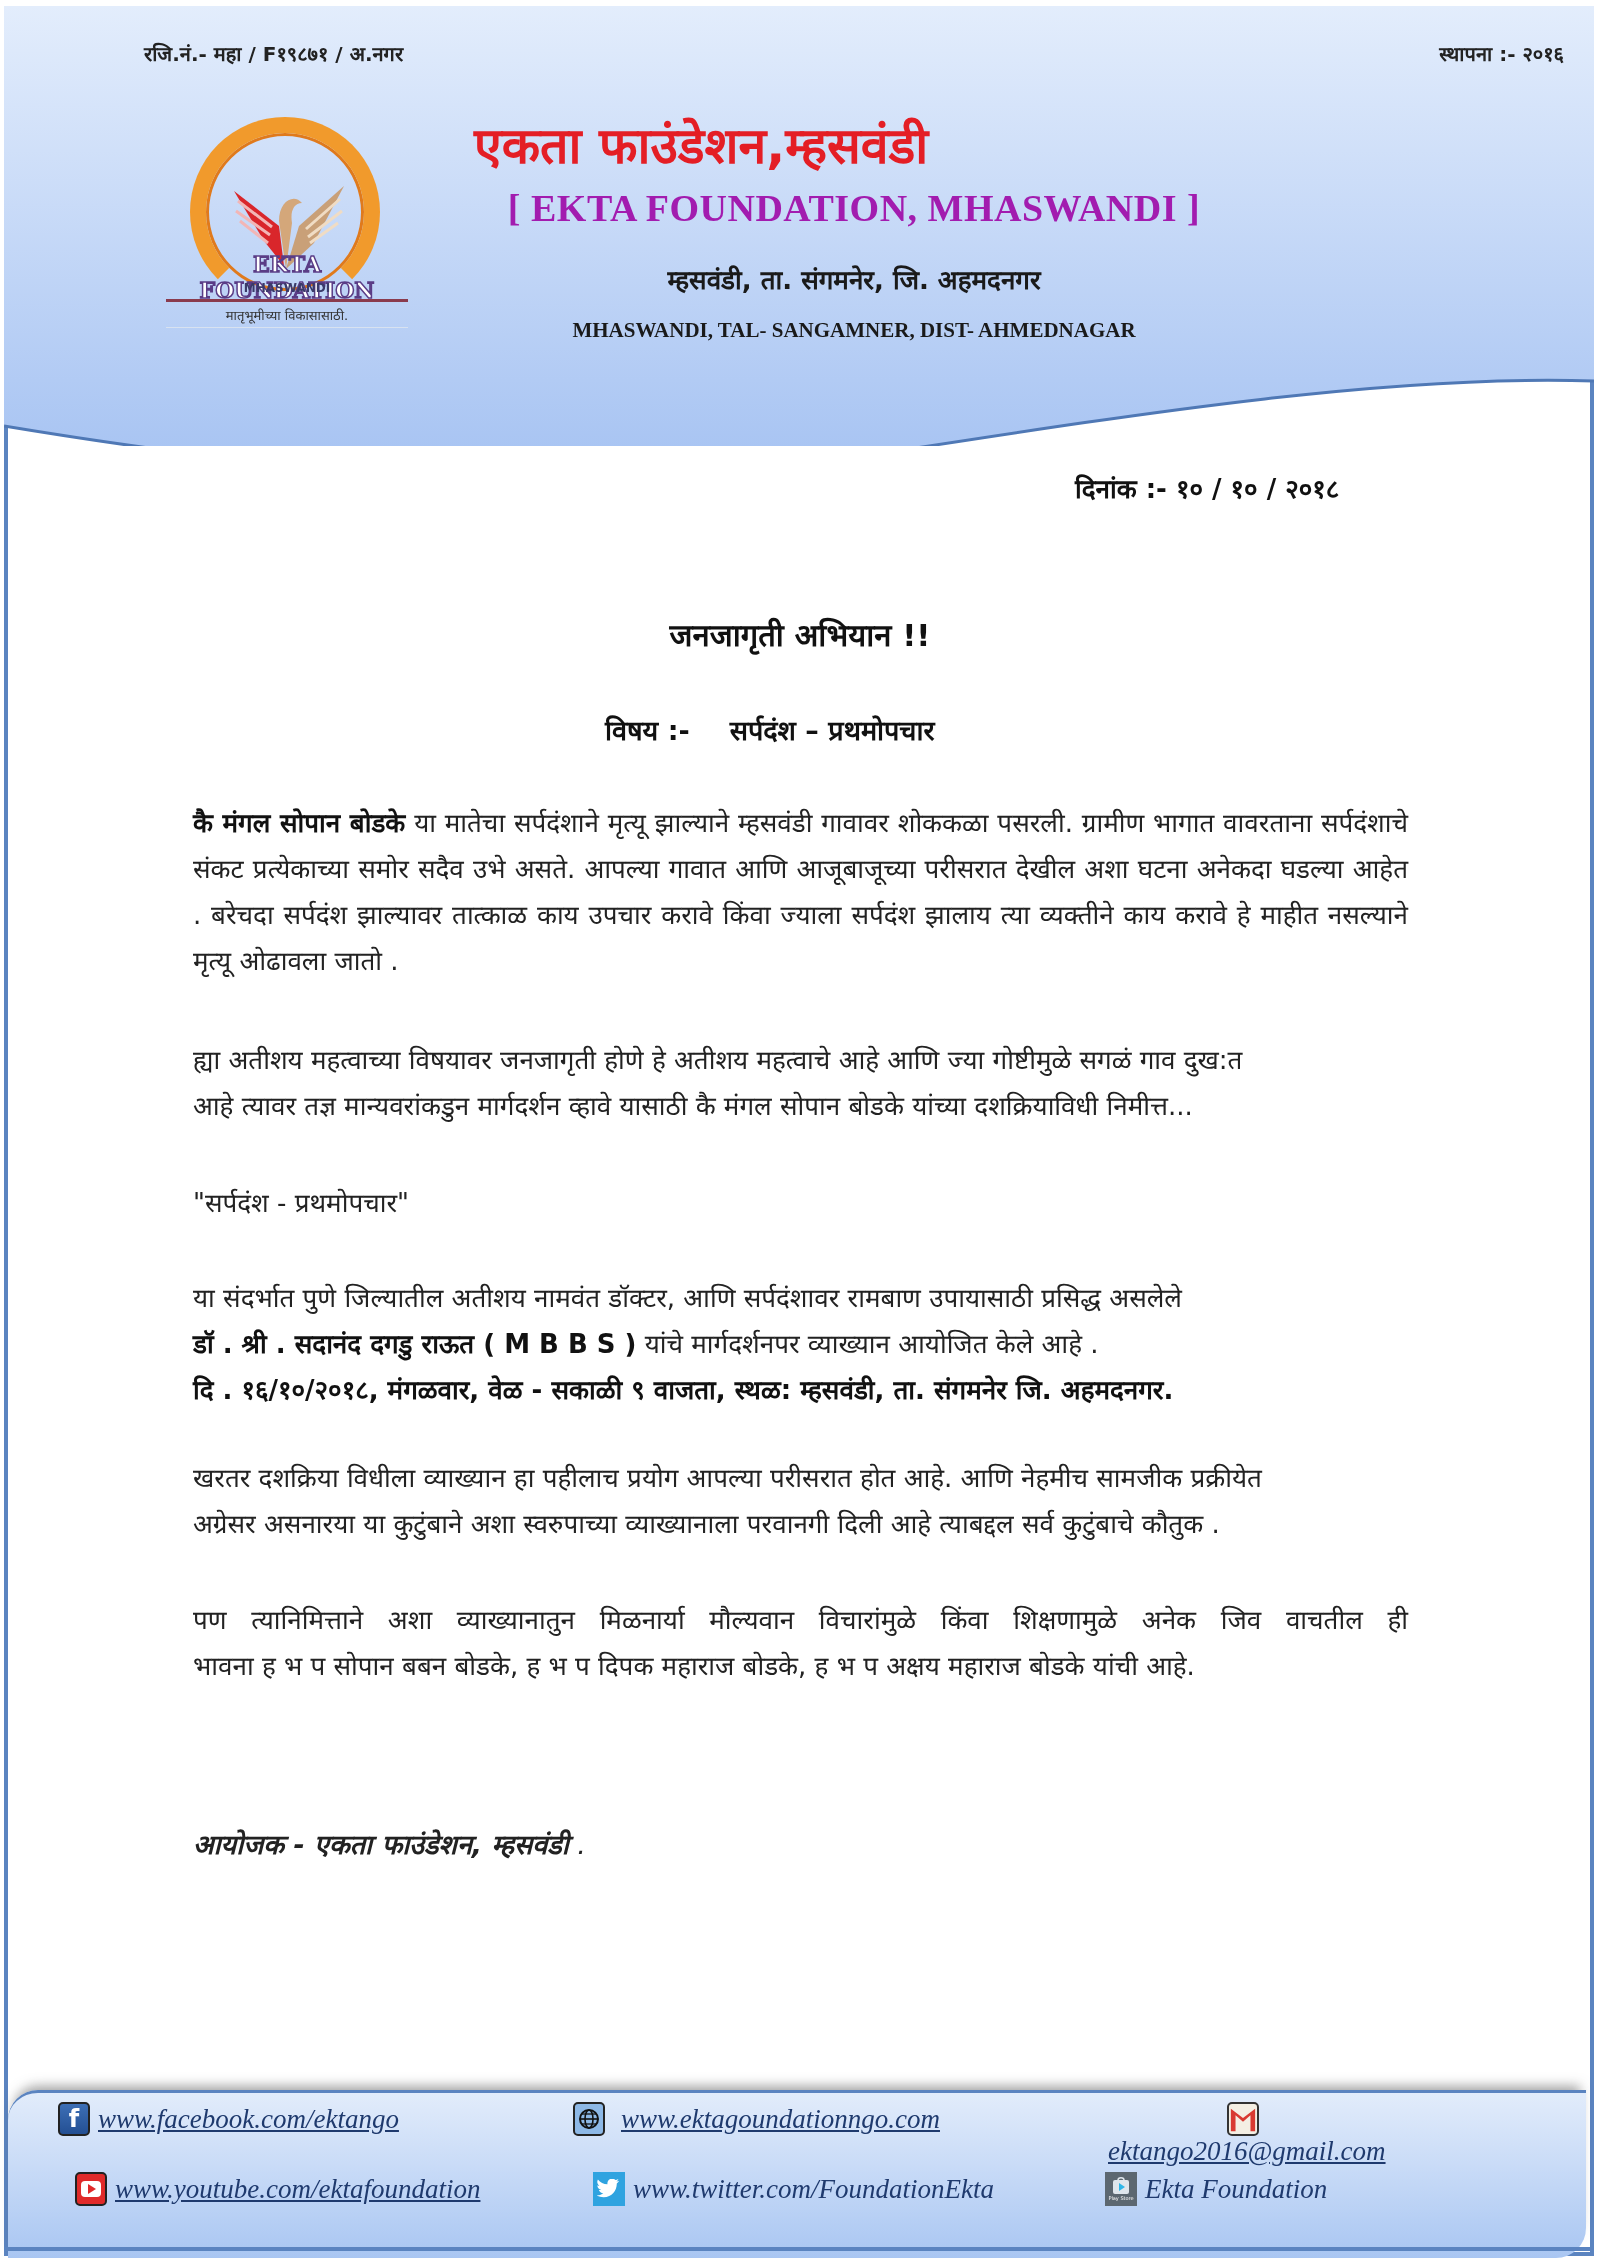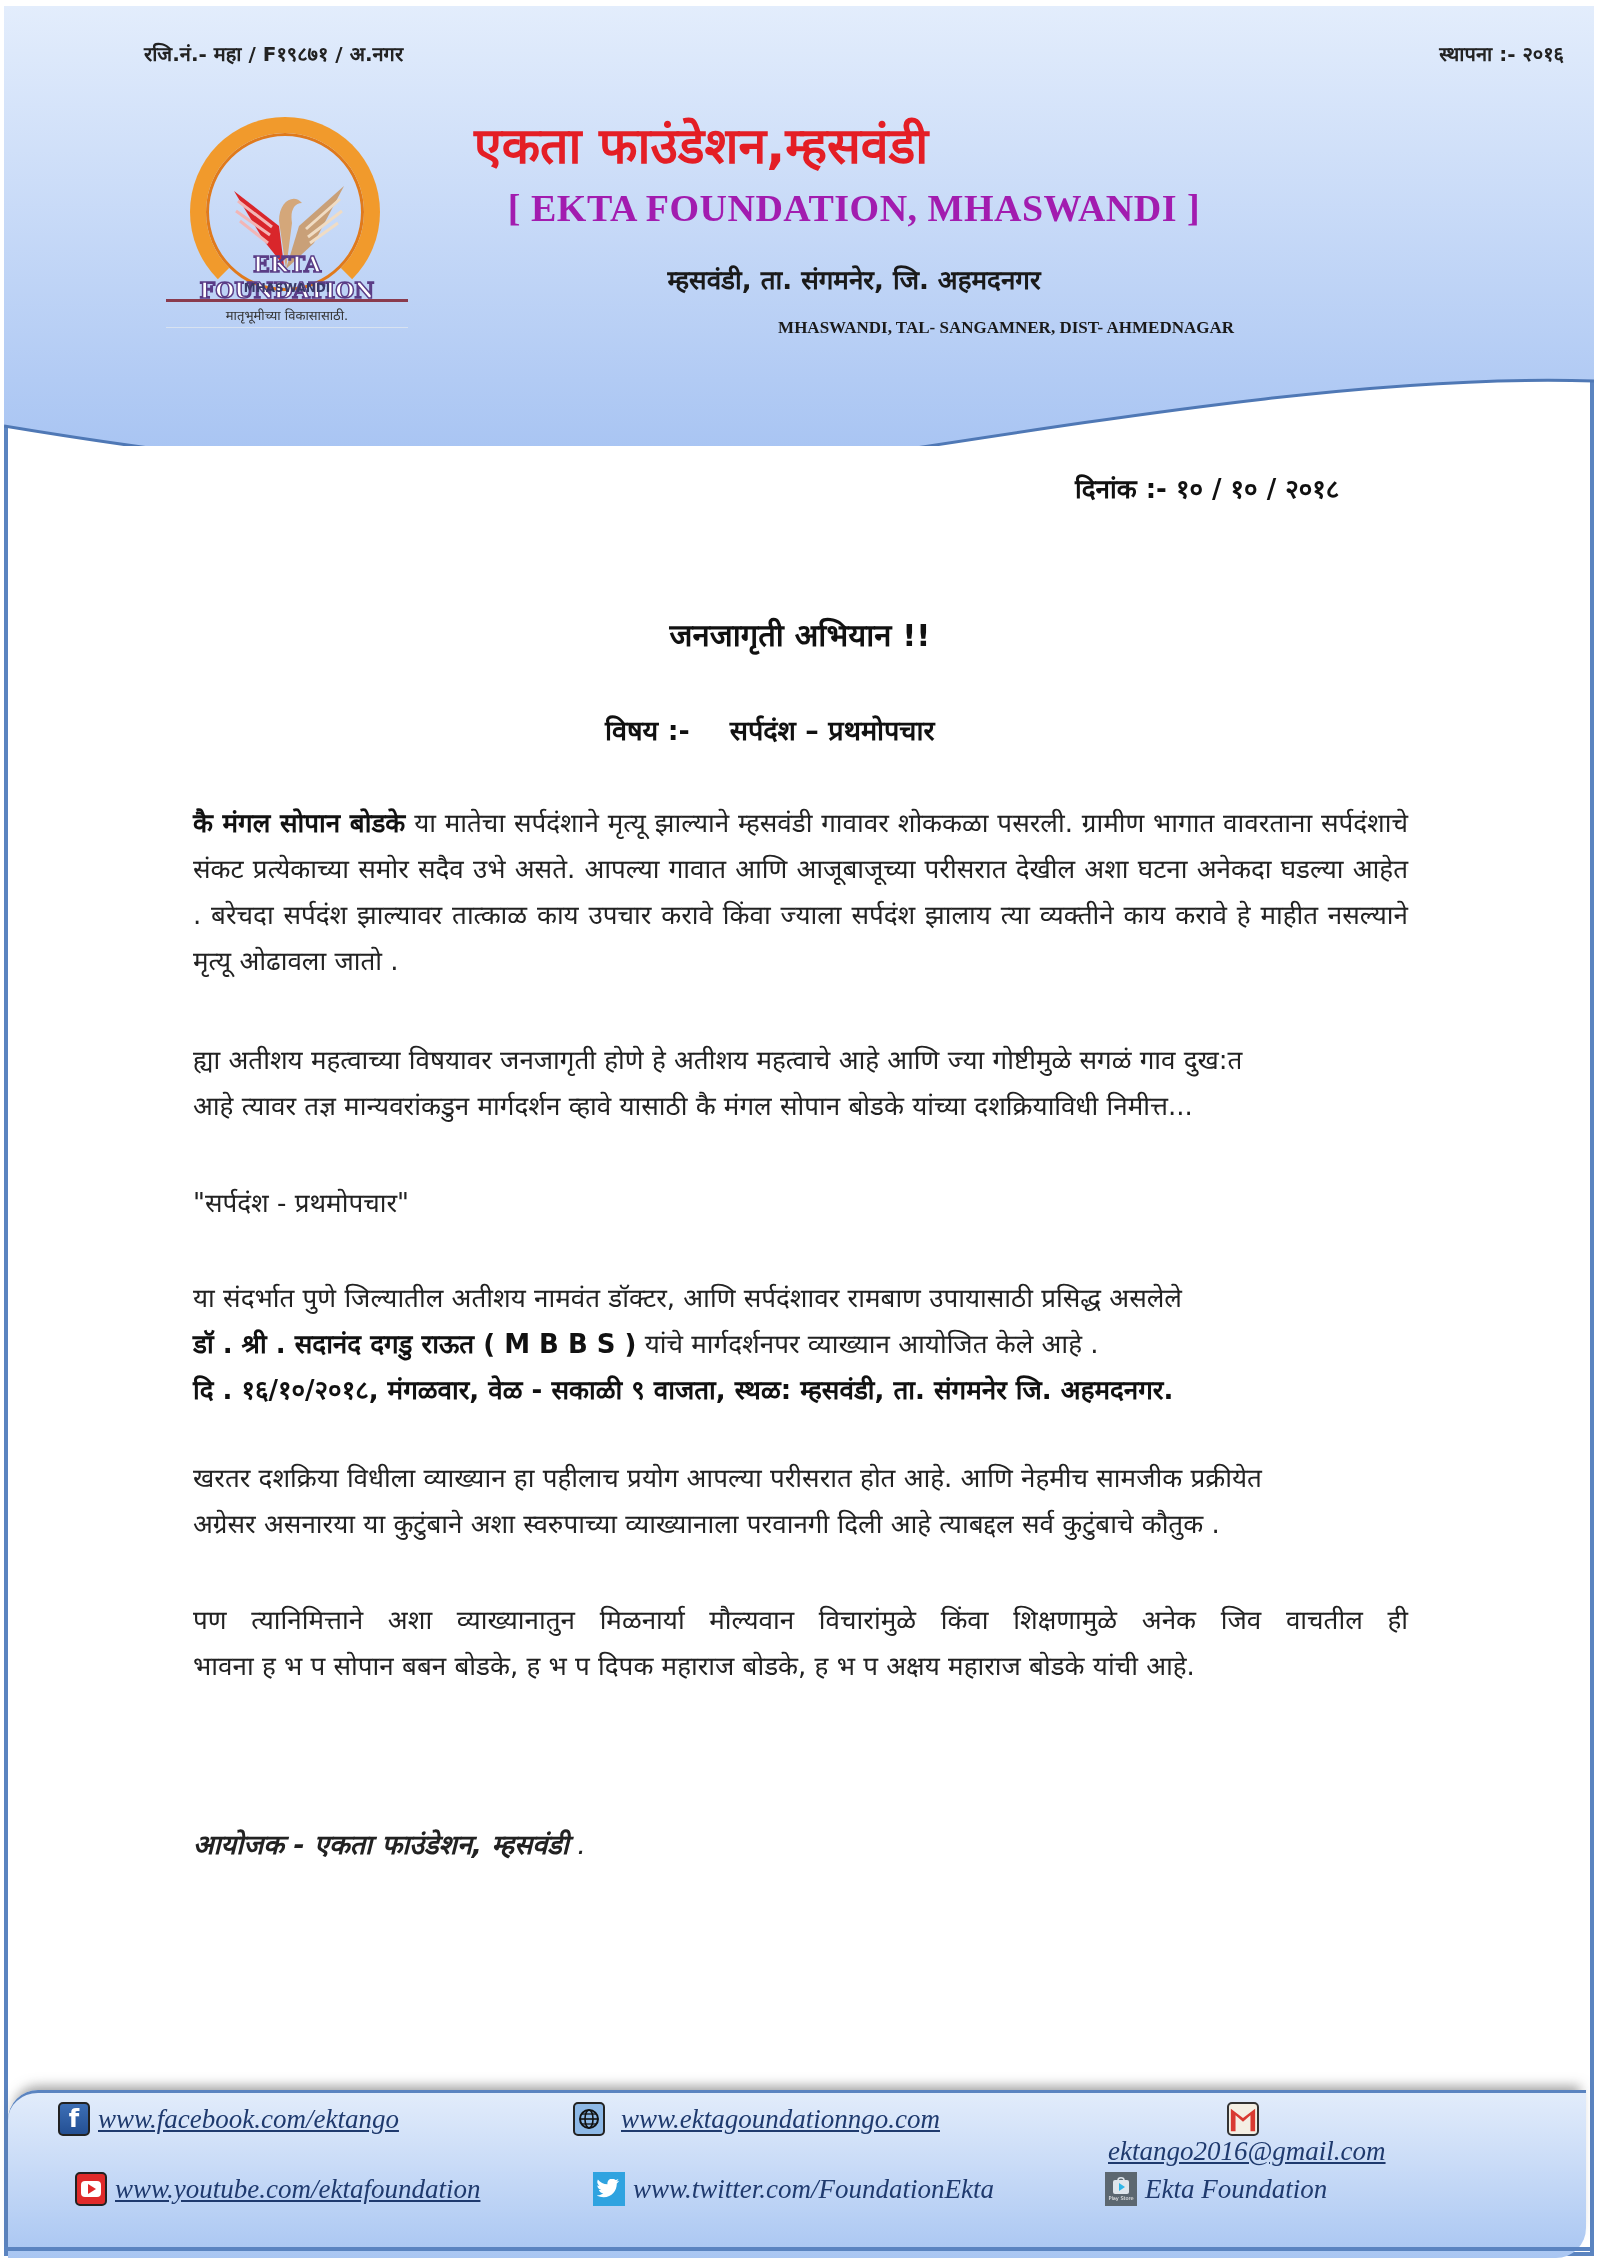--- a/index.html
+++ b/index.html
@@ -28,22 +28,22 @@
   .logo-line { position: absolute; left: 12px; top: 188px; width: 242px; height: 3px; background: #8a3b4e; }
   .logo-tag { position: absolute; left: 8px; top: 195px; width: 250px; text-align: center; font-size: 13px; color: #333; }
   .logo-line2 { position: absolute; left: 12px; top: 216px; width: 242px; height: 1px; background: #d8e2f0; }
 
   .title-mr { position: absolute; left: 470px; top: 105px; width: 760px; text-align: left;
               font-size: 50px; font-weight: bold; color: #e41e25; line-height: 70px; }
   .title-en { position: absolute; left: 440px; top: 180px; width: 820px; text-align: center;
               font-family: "Liberation Serif", serif; font-size: 38px; font-weight: bold; color: #a21caf; letter-spacing: 0.5px; }
   .addr-mr { position: absolute; left: 470px; top: 255px; width: 760px; text-align: center;
              font-size: 26px; font-weight: bold; color: #1a1a1a; }
-  .addr-en { position: absolute; left: 470px; top: 312px; width: 760px; text-align: right;
-             font-family: "Liberation Serif", serif; font-size: 17px; font-weight: bold; color: #1a1a1a; }
+  .addr-en { position: absolute; left: 470px; top: 312px; width: 760px; text-align: center;
+             font-family: "Liberation Serif", serif; font-size: 21px; font-weight: bold; color: #1a1a1a; }
 
   
   .date { position: absolute; left: 1075px; top: 470px; font-size: 26px; font-weight: bold; color: #111; }
   .heading { position: absolute; left: 0; width: 1600px; top: 613px; text-align: center; font-size: 31px; font-weight: bold; }
   .subject { position: absolute; left: 605px; top: 711px; font-size: 27px; font-weight: bold; }
   .subject .gap { display: inline-block; width: 40px; }
 
   .para { position: absolute; left: 193px; width: 1215px; font-size: 26px; line-height: 46px; color: #222; }
   .para b { color: #111; }
   .p1 { top: 800px; text-align: justify; }

